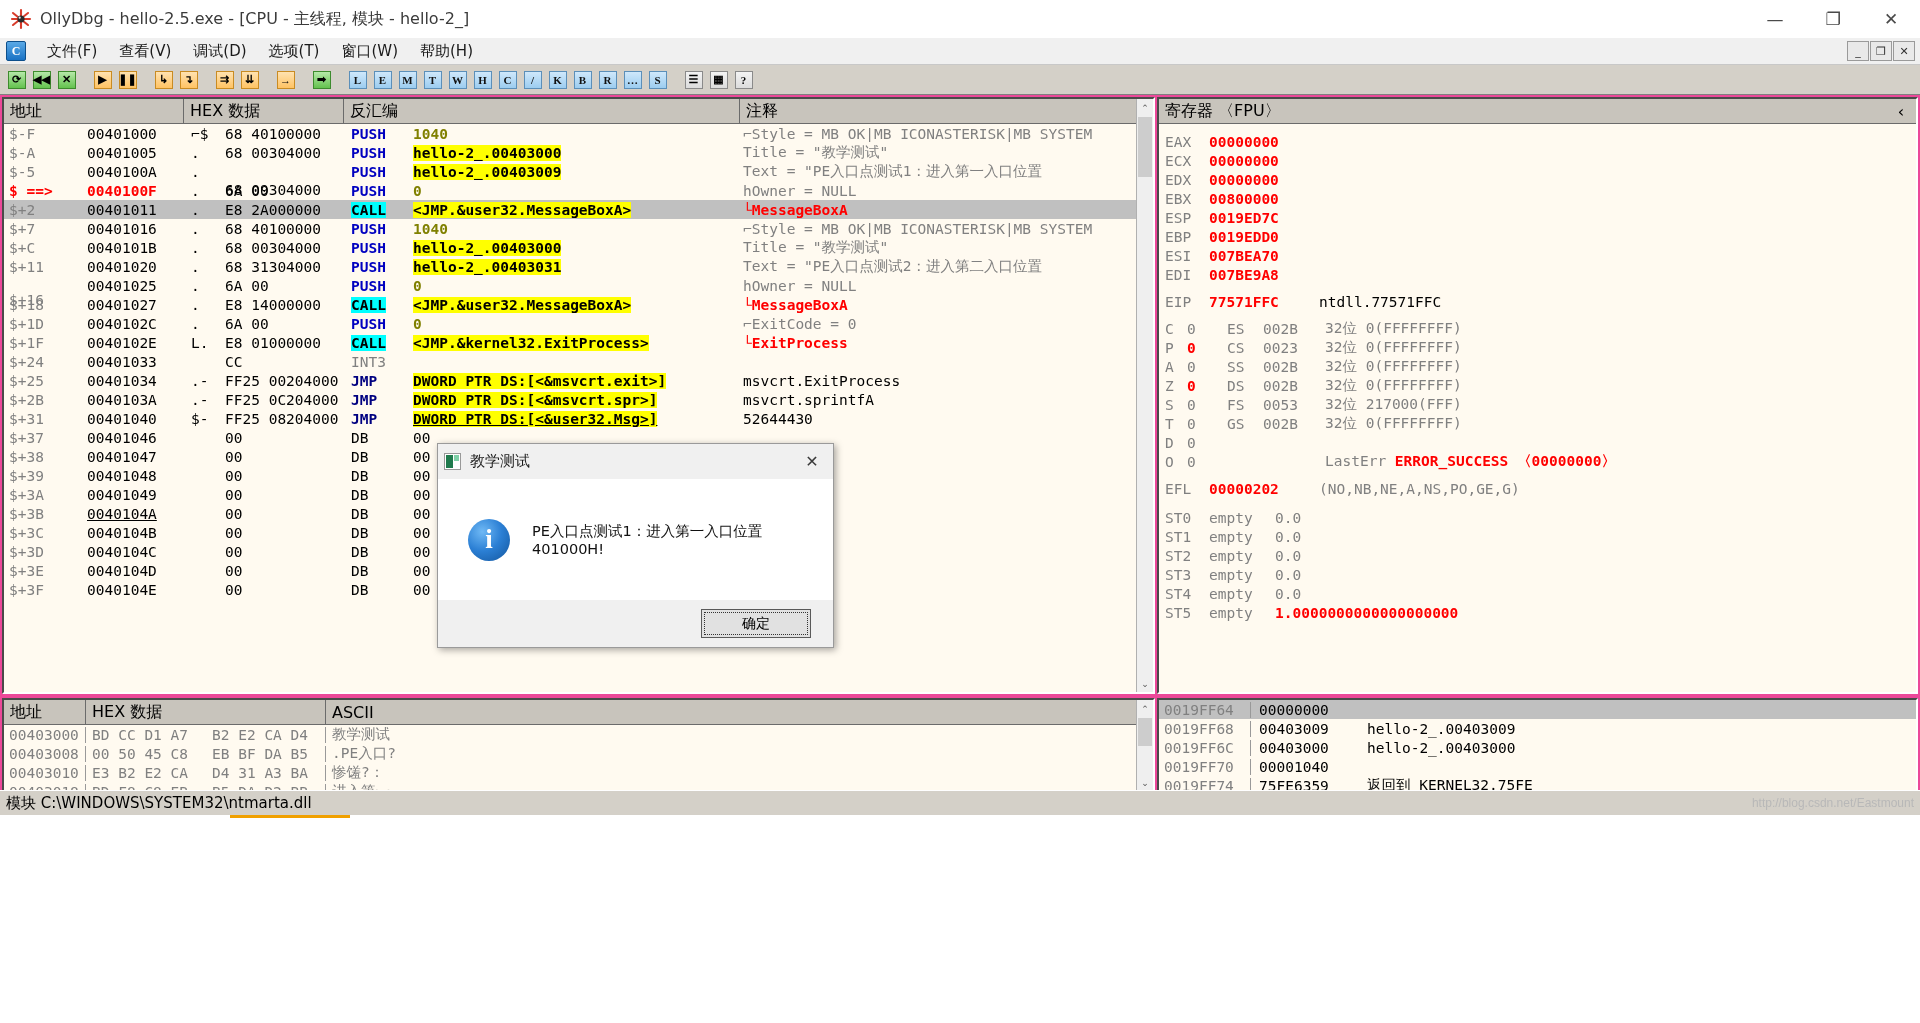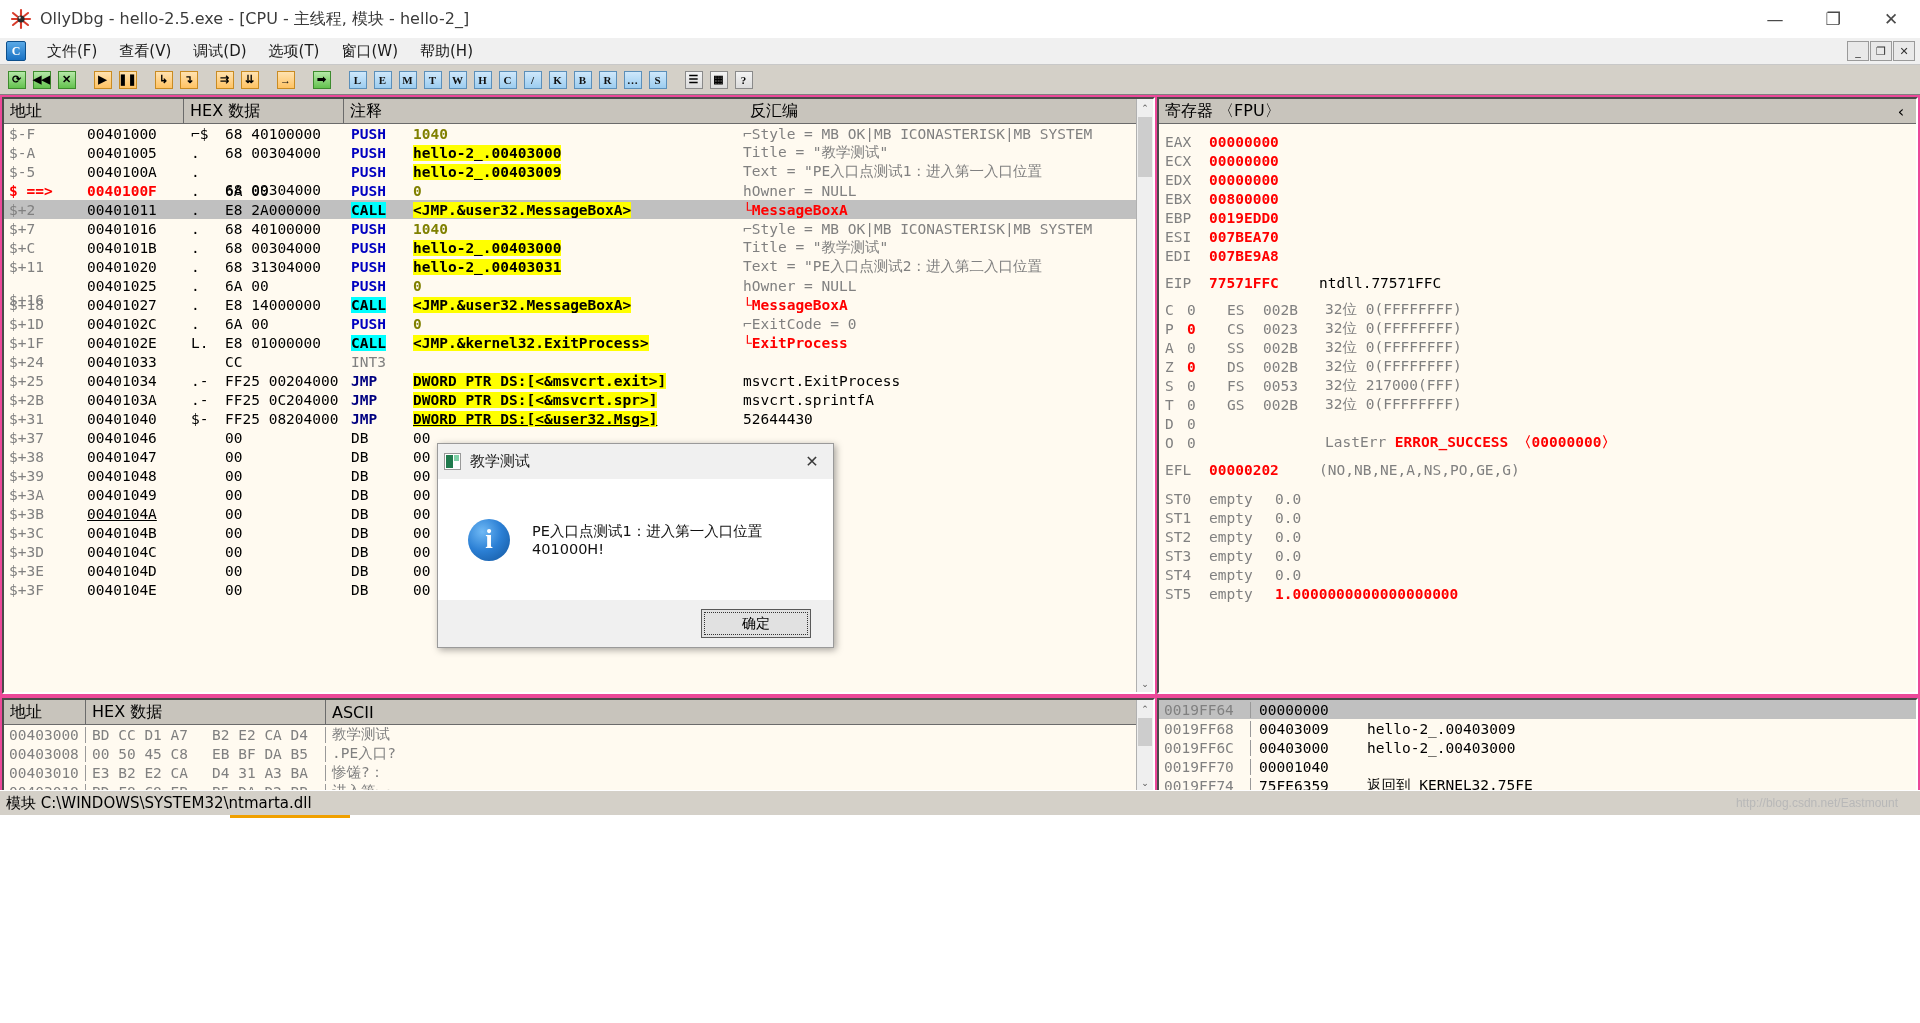--- a/index.html
+++ b/index.html
@@ -74,21 +74,21 @@
   .vscroll { position:absolute; right:0; top:0; bottom:0; width:17px; background:#efefef;
     border-left:1px solid #b0b0b0; }
   .vs-arrow { height:17px; display:flex; align-items:center; justify-content:center;
     font-size:9px; color:#555; background:#efefef; }
   .vs-thumb { position:absolute; left:1px; right:1px; background:#cdcdcd; }
 
   
   .statusbar { position:absolute; left:0; right:0; bottom:0; height:25px; background:#d4d0c8;
     border-top:1px solid #ffffff; display:flex; align-items:center; padding-left:6px;
     font-family:"DejaVu Sans", sans-serif; font-size:15px; color:#000; }
-  .wmark { margin-left:auto; font-size:12px; color:#b8b8b8; padding-right:22px;
+  .wmark { margin-left:auto; font-size:12px; color:#b8b8b8; padding-right:6px;
     font-family:"Liberation Sans", sans-serif; }
 
   
   .dlg { position:absolute; left:437px; top:348px; width:397px; height:205px;
     background:#f0f0f0; border:1px solid #9a9a9a; box-shadow:2px 2px 7px rgba(0,0,0,.35); z-index:50; }
   .dlg-tb { height:35px; display:flex; align-items:center; padding:0 6px; background:#f0f0f0; }
   .dlg-ic { width:17px; height:17px; margin-right:9px; flex:none;
     background:#fff; border:1px solid #999; position:relative; }
   .dlg-ic::before{content:"";position:absolute;left:1px;top:1px;width:7px;height:13px;background:#1f7a4d;}
   .dlg-ic::after{content:"";position:absolute;left:9px;top:1px;width:5px;height:6px;background:#7fd0a8;}
@@ -240,22 +240,22 @@
       <div class="glyph gl-plain">?</div>
     </div>
   </div>
 
 <div class="cpuwrap">
 
   <div class="panel" style="left:2px; top:2px; width:1153px; height:597px;">
     <div class="hdrrow">
       <div class="hdrcell" style="width:180px">地址</div>
       <div class="hdrcell" style="width:160px">HEX 数据</div>
+      <div class="hdrcell" style="width:396px">反汇编</div>
       <div class="hdrcell" style="width:400px; border-right:none">注释</div>
-      <div class="hdrcell" style="width:396px">反汇编</div>
     </div>
     <div id="disasm-rows" class="mono">
         <div class="drow">
           <div class="dcell c-gray" style="width: 78px;">$-F</div>
           <div class="dcell c-black" style="width: 104px;">00401000</div>
           <div class="dcell c-black" style="width: 34px;">⌐$</div>
           <div class="dcell c-black" style="width: 126px;">68 40100000</div>
           <div class="dcell" style="width: 62px;"><span class="c-blue">PUSH</span></div>
           <div class="dcell" style="width: 330px;"><span class="c-olive">1040</span></div>
           <div class="dcell c-gray" style="width: 404px; font-family: &quot;DejaVu Sans Mono&quot;, monospace;">⌐Style = MB_OK|MB_ICONASTERISK|MB_SYSTEM</div>
@@ -500,20 +500,24 @@
         </div>
         <div class="drow">
           <span class="c-gray" style="display: inline-block; width: 44px;">EDX</span>
           <span class="c-red" style="display: inline-block; width: 120px;">00000000</span>
         </div>
         <div class="drow">
           <span class="c-gray" style="display: inline-block; width: 44px;">EBX</span>
           <span class="c-red" style="display: inline-block; width: 120px;">00800000</span>
         </div>
         <div class="drow">
+          <span class="c-gray" style="display: inline-block; width: 44px;">ESP</span>
+          <span class="c-red" style="display: inline-block; width: 120px;">0019ED7C</span>
+        </div>
+        <div class="drow">
           <span class="c-gray" style="display: inline-block; width: 44px;">EBP</span>
           <span class="c-red" style="display: inline-block; width: 120px;">0019EDD0</span>
         </div>
         <div class="drow">
           <span class="c-gray" style="display: inline-block; width: 44px;">ESI</span>
           <span class="c-red" style="display: inline-block; width: 120px;">007BEA70</span>
         </div>
         <div class="drow">
           <span class="c-gray" style="display: inline-block; width: 44px;">EDI</span>
           <span class="c-red" style="display: inline-block; width: 120px;">007BE9A8</span>

